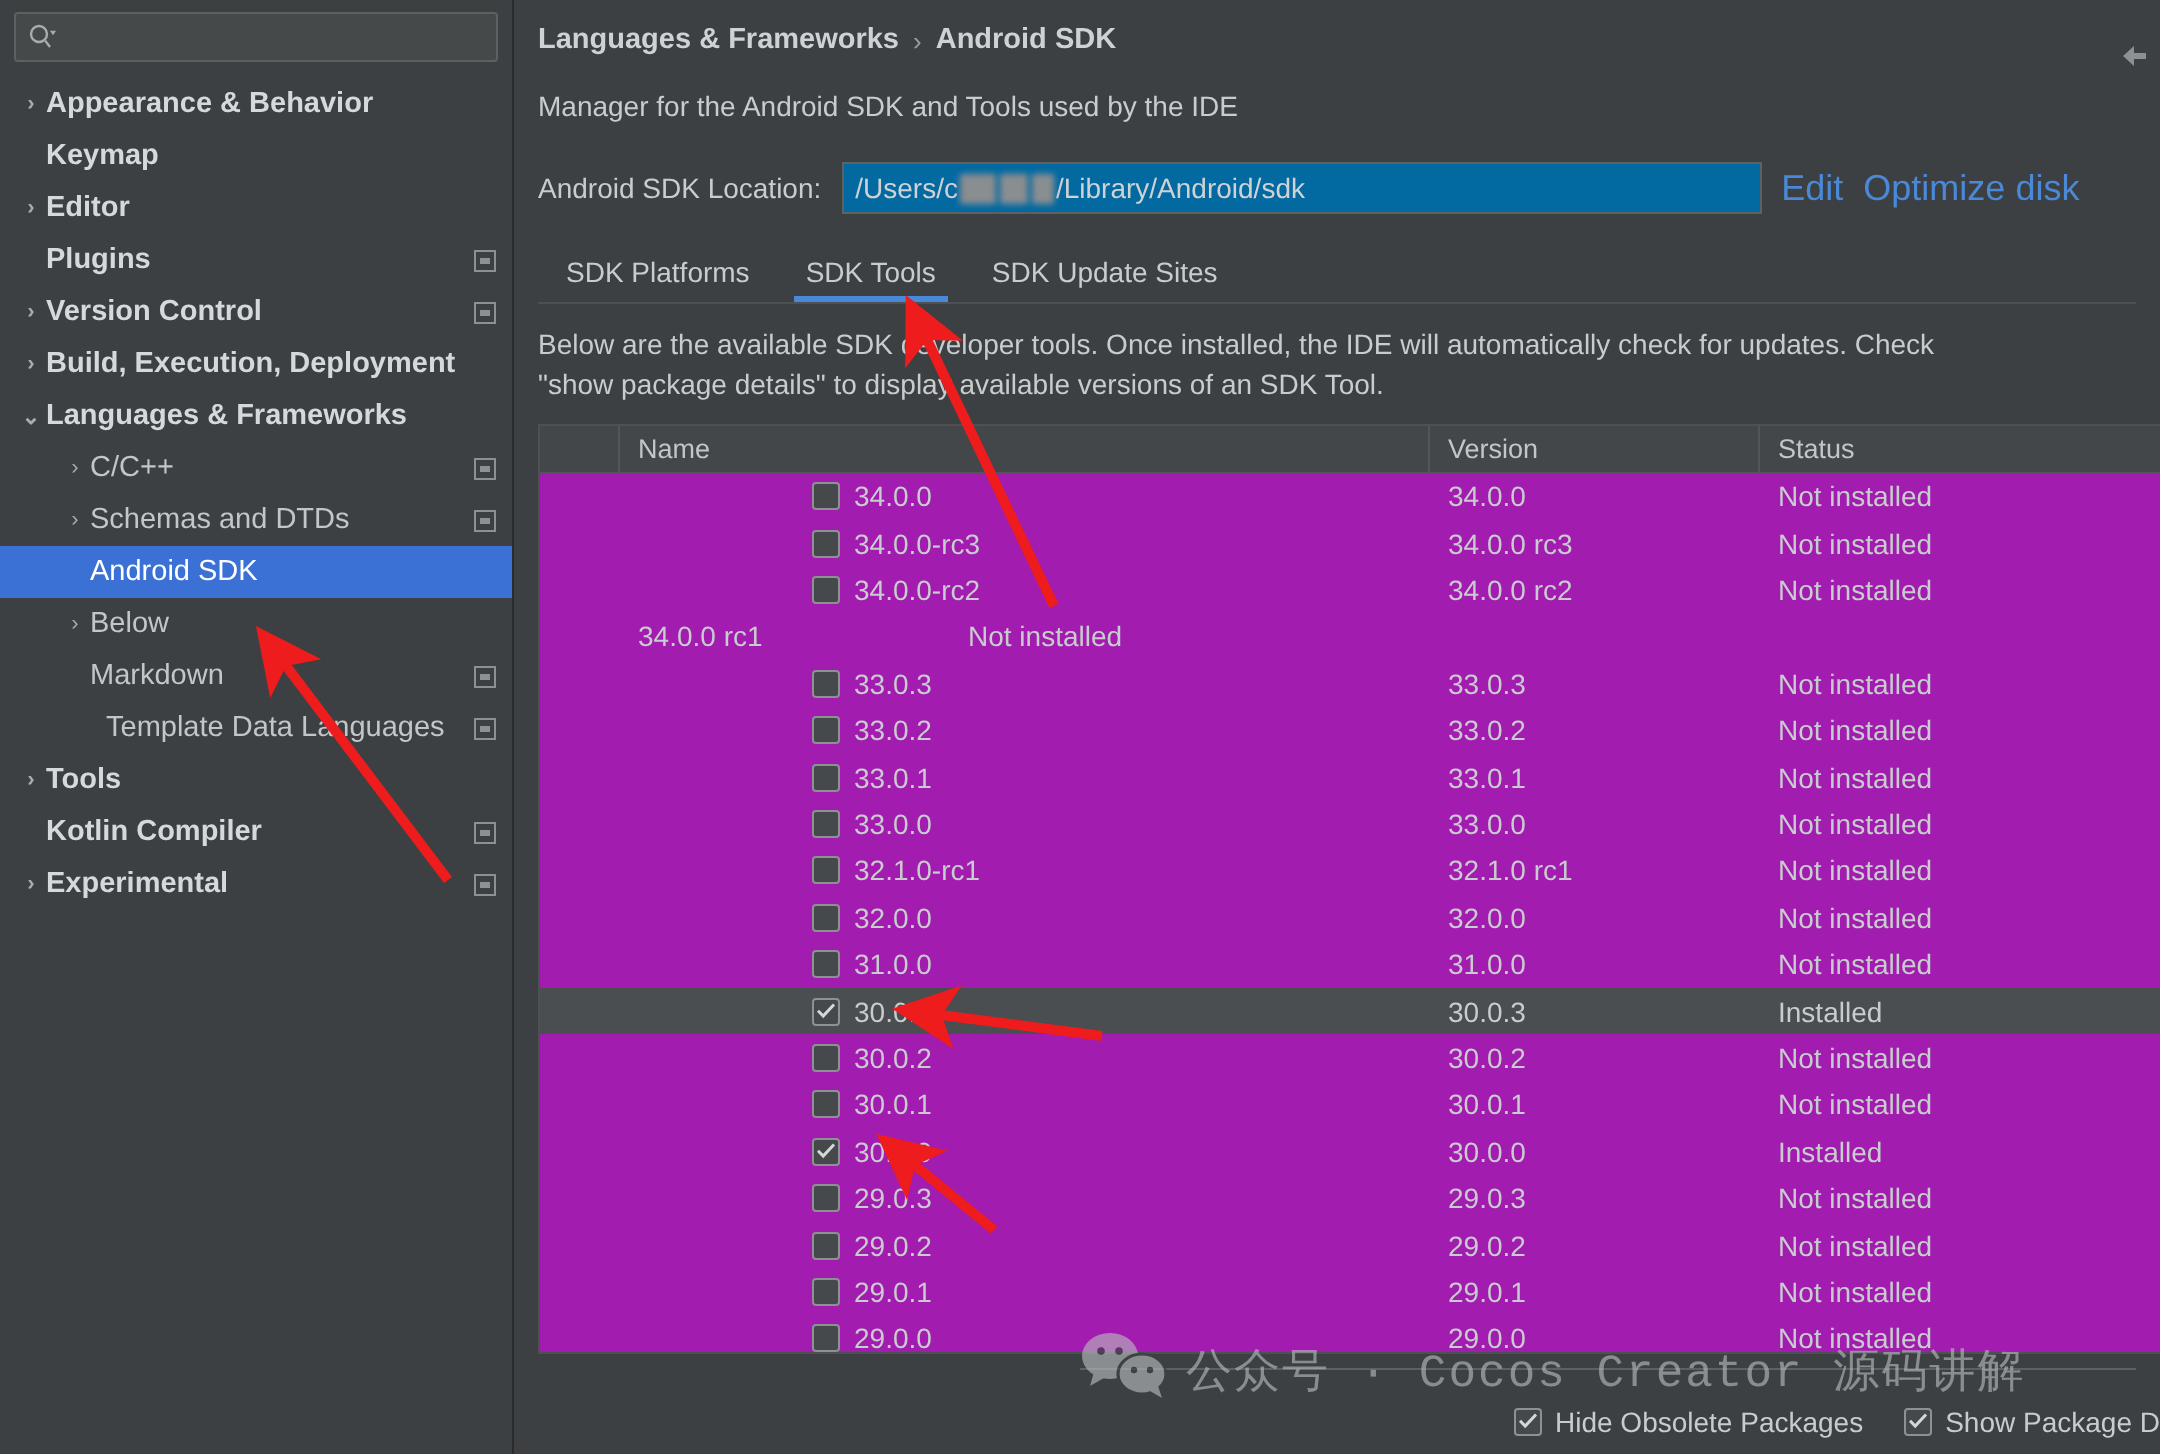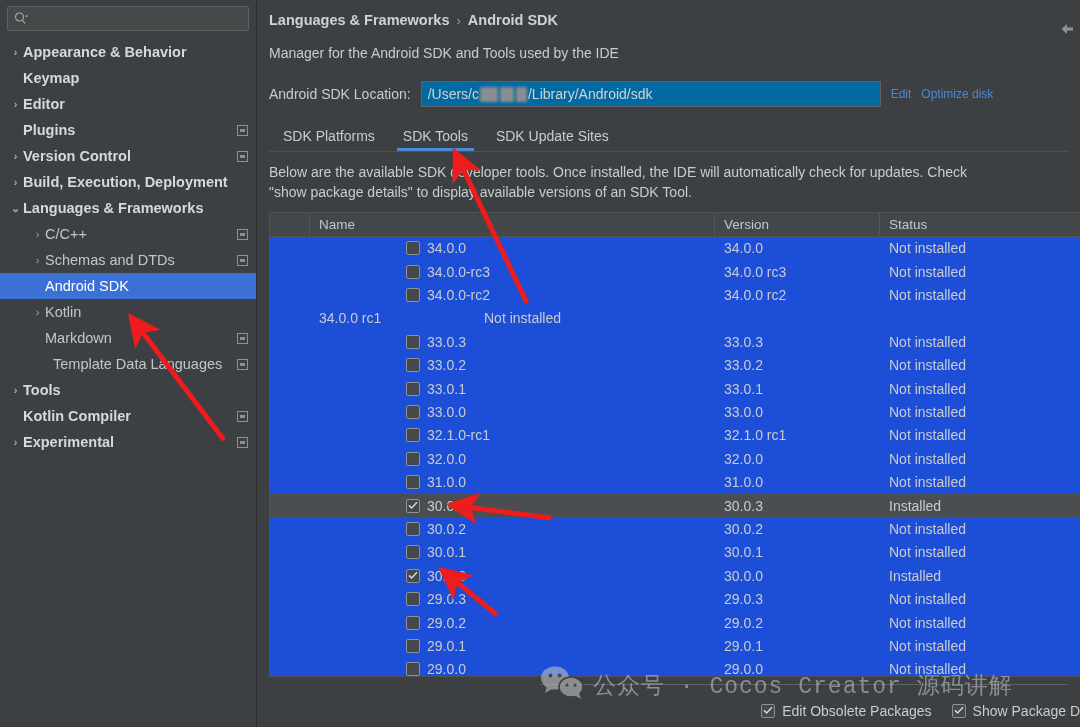--- a/index.html
+++ b/index.html
@@ -79,41 +79,41 @@
     width: 460px; height: 26px;
     background: #0369a1; border: 1px solid #5e6163;
     display: flex; align-items: center;
     padding: 0 6px; font-size: 14px; color: #cfd2d5; position: relative;
     overflow: hidden;
   }
   .mask-blob {
     display: inline-block; height: 15px; background: #8b8e90;
     filter: blur(1.6px); vertical-align: middle; margin: 0 1px;
   }
-  .link { color: #4a88d8; font-size: 12px; cursor: pointer; white-space: nowrap; }
+  .link { color: #4a88d8; font-size: 18px; cursor: pointer; white-space: nowrap; }
 
   .tabs { margin-top: 16px; display: flex; align-items: flex-end; height: 28px; }
   .tab {
     font-size: 14px; color: #c9cccf; padding: 0 14px 7px 14px;
     position: relative; cursor: pointer;
   }
   .tab.active::after {
     content: ""; position: absolute; left: 8px; right: 8px; bottom: 0;
     height: 3px; background: #4a88d8;
   }
   .tabs-rule { height: 1px; background: #4e5153; margin-right: 12px; }
 
   .note { margin-top: 10px; font-size: 14px; color: #c9cccf; line-height: 1.45; width: 700px; }
 
   
   .table-wrap {
     margin-top: 9px; margin-right: 0;
     border: 1px solid #4e5153; border-right: none;
     height: 465px; overflow: hidden; position: relative;
-    background: #1d4ed8;
+    background: #a21caf;
   }
   .thead { display: flex; height: 24px; background: #43474a; border-bottom: 1px solid #525659; }
   .th {
     font-size: 13.5px; color: #c3c6c9; display: flex; align-items: center;
     padding-left: 9px; border-right: 1px solid #525659;
   }
   .th.c0 { width: 40px; padding-left: 0; }
   .th.c1 { width: 405px; }
   .th.c2 { width: 165px; }
   .th.c3 { flex: 1; border-right: none; }
@@ -226,21 +226,21 @@
           <span class="tw-spacer"></span>
           <span class="tw-badge"></span>
         </div>
         <div class="tree-row selected" style="padding-left: 30px;">
           <span class="tw-arrow"></span>
           <span class="tw-label">Android SDK</span>
           <span class="tw-spacer"></span>
         </div>
         <div class="tree-row" style="padding-left: 30px;">
           <span class="tw-arrow">›</span>
-          <span class="tw-label">Kotlin</span>
+          <span class="tw-label">Below</span>
           <span class="tw-spacer"></span>
         </div>
         <div class="tree-row" style="padding-left: 30px;">
           <span class="tw-arrow"></span>
           <span class="tw-label">Markdown</span>
           <span class="tw-spacer"></span>
           <span class="tw-badge"></span>
         </div>
         <div class="tree-row" style="padding-left: 38px;">
           <span class="tw-arrow"></span>
@@ -528,21 +528,21 @@
         </div>
     </div>
 
     <div class="footer">
       <label class="foot-chk">
         <span class="cbx">
           <svg width="10" height="9" viewBox="0 0 10 9">
               <path d="M1,4.4 L3.6,7 L9,1.2" fill="none" stroke="#d5d8da" stroke-width="1.5"></path>
             </svg>
         </span>
-        <span>Edit Obsolete Packages</span>
+        <span>Hide Obsolete Packages</span>
       </label>
       <label class="foot-chk">
         <span class="cbx">
           <svg width="10" height="9" viewBox="0 0 10 9">
               <path d="M1,4.4 L3.6,7 L9,1.2" fill="none" stroke="#d5d8da" stroke-width="1.5"></path>
             </svg>
         </span>
         <span>Show Package D</span>
       </label>
     </div>

